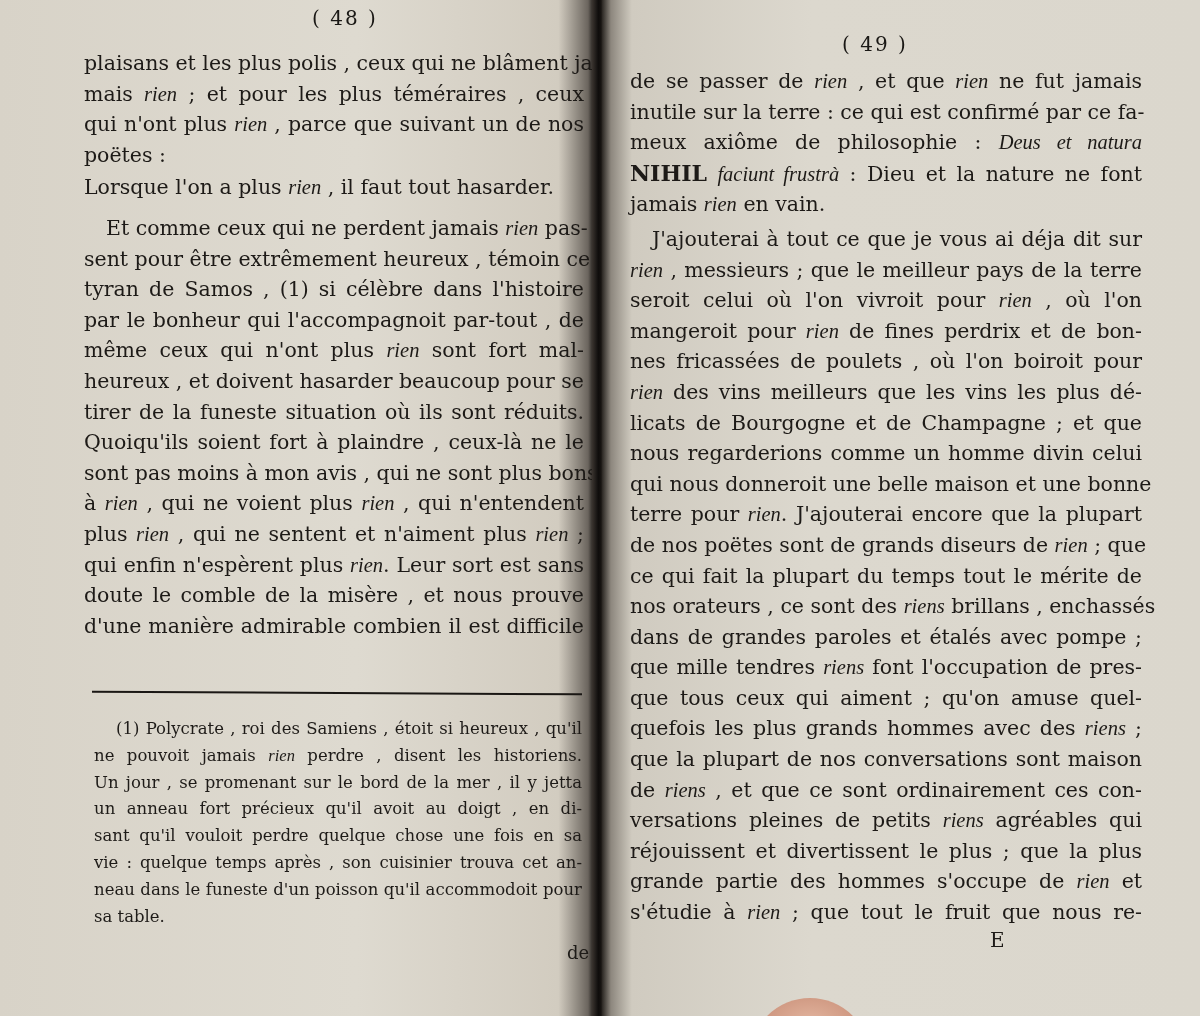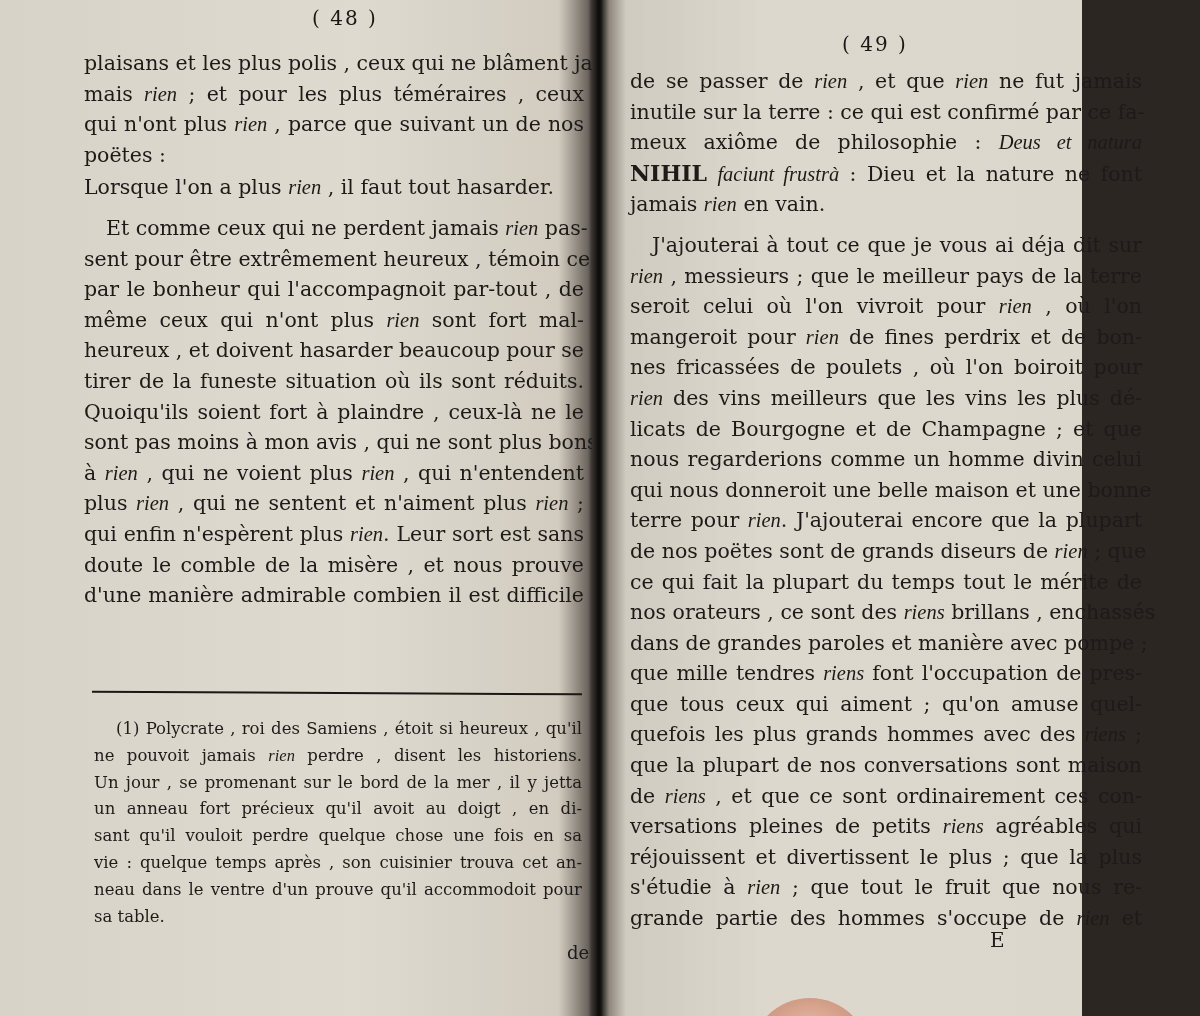--- a/index.html
+++ b/index.html
@@ -15,42 +15,42 @@
       background: radial-gradient(ellipse at 50% 0%, #b3262a 0%, #8f1c20 60%, rgba(0,0,0,0) 100%);
     }
     .page {
       position: absolute; top: 0; height: 1016px;
       background:
         radial-gradient(ellipse at 40% 40%, #e4e0d6 0%, #d9d4c9 60%, #cfc9bd 100%);
       color: #1e1b18;
     }
     .page.left  { left: 0; width: 594px;
       background: linear-gradient(90deg, #d8d3c8 0%, #dedad0 60%, #d2ccc0 94%, #6b655e 99%, #1b1815 100%); }
-    .page.right { left: 602px; width: 480px;
+    .page.right { left: 602px; width: 598px;
       background: linear-gradient(90deg, #2a2622 0%, #8d877e 1.5%, #d0cbc0 5%, #dcd8ce 35%, #dbd7cd 100%); }
     .gutter {
       position: absolute; left: 592px; top: 0; width: 14px; height: 1016px;
       background: linear-gradient(90deg, #3a342f 0%, #0f0d0c 45%, #14110f 60%, #4a433d 100%);
     }
     .pagenum {
       position: absolute; font-size: 20px; letter-spacing: 2px; color: #1a1815;
     }
     .left .pagenum  { left: 312px; top: 6px; }
     .right .pagenum { left: 240px; top: 32px; }
     .text {
       position: absolute; font-size: 20.5px; line-height: 30.6px; text-align: justify;
       color: #1d1a17;
     }
     .left .text  { left: 84px; top: 48px; width: 500px; }
     .right .text { left: 28px; top: 66px; width: 512px; }
     .line { display: block; white-space: nowrap; text-align-last: justify; text-align: justify; }
     .line.last { text-align-last: left; }
     .line.indent { padding-left: 22px; }
     .line.verse { margin-top: 2px; margin-bottom: 10px; }
-    .line.para { margin-top: 10px; }
+    .line.para { margin-top: 4px; }
     .it { font-style: italic; font-family: "Liberation Serif", serif; }
     .sc { font-variant: small-caps; font-weight: bold; font-size: 22px; }
     .rule {
       position: absolute; left: 92px; top: 692px; width: 490px; height: 2px;
       background: #1a1714; transform: rotate(0.3deg);
     }
     .footnote {
       position: absolute; left: 94px; top: 716px; width: 488px;
       font-size: 16.5px; line-height: 26.8px; color: #1e1b18;
     }
@@ -72,20 +72,21 @@
   <div class="page left">
     <div class="pagenum">( 48 )</div>
     <div class="text">
       <span class="line">plaisans et les plus polis , ceux qui ne blâment ja-</span>
       <span class="line">mais <span class="it">rien</span> ; et pour les plus téméraires , ceux</span>
       <span class="line">qui n'ont plus <span class="it">rien</span> , parce que suivant un de nos</span>
       <span class="line last">poëtes :</span>
       <span class="line last verse">Lorsque l'on a plus <span class="it">rien</span> , il faut tout hasarder.</span>
       <span class="line indent">Et comme ceux qui ne perdent jamais <span class="it">rien</span> pas-</span>
       <span class="line">sent pour être extrêmement heureux , témoin ce</span>
+      <span class="line">tyran de Samos , (1) si célèbre dans l'histoire</span>
       <span class="line">par le bonheur qui l'accompagnoit par-tout , de</span>
       <span class="line">même ceux qui n'ont plus <span class="it">rien</span> sont fort mal-</span>
       <span class="line">heureux , et doivent hasarder beaucoup pour se</span>
       <span class="line">tirer de la funeste situation où ils sont réduits.</span>
       <span class="line">Quoiqu'ils soient fort à plaindre , ceux-là ne le</span>
       <span class="line">sont pas moins à mon avis , qui ne sont plus bons</span>
       <span class="line">à <span class="it">rien</span> , qui ne voient plus <span class="it">rien</span> , qui n'entendent</span>
       <span class="line">plus <span class="it">rien</span> , qui ne sentent et n'aiment plus <span class="it">rien</span> ;</span>
       <span class="line">qui enfin n'espèrent plus <span class="it">rien</span>. Leur sort est sans</span>
       <span class="line">doute le comble de la misère , et nous prouve</span>
@@ -94,21 +95,21 @@
 
     <div class="rule"></div>
 
     <div class="footnote">
       <span class="line indent">(1) Polycrate , roi des Samiens , étoit si heureux , qu'il</span>
       <span class="line">ne pouvoit jamais <span class="it">rien</span> perdre , disent les historiens.</span>
       <span class="line">Un jour , se promenant sur le bord de la mer , il y jetta</span>
       <span class="line">un anneau fort précieux qu'il avoit au doigt , en di-</span>
       <span class="line">sant qu'il vouloit perdre quelque chose une fois en sa</span>
       <span class="line">vie : quelque temps après , son cuisinier trouva cet an-</span>
-      <span class="line">neau dans le ventre d'un prouve qu'il accommodoit pour</span>
+      <span class="line">neau dans le funeste d'un poisson qu'il accommodoit pour</span>
       <span class="line last">sa table.</span>
     </div>
 
     <div class="catch-left">de</div>
   </div>
 
   <div class="gutter"></div>
 
   <div class="page right">
     <div class="pagenum">( 49 )</div>
@@ -124,28 +125,28 @@
       <span class="line">mangeroit pour <span class="it">rien</span> de fines perdrix et de bon-</span>
       <span class="line">nes fricassées de poulets , où l'on boiroit pour</span>
       <span class="line"><span class="it">rien</span> des vins meilleurs que les vins les plus dé-</span>
       <span class="line">licats de Bourgogne et de Champagne ; et que</span>
       <span class="line">nous regarderions comme un homme divin celui</span>
       <span class="line">qui nous donneroit une belle maison et une bonne</span>
       <span class="line">terre pour <span class="it">rien</span>. J'ajouterai encore que la plupart</span>
       <span class="line">de nos poëtes sont de grands diseurs de <span class="it">rien</span> ; que</span>
       <span class="line">ce qui fait la plupart du temps tout le mérite de</span>
       <span class="line">nos orateurs , ce sont des <span class="it">riens</span> brillans , enchassés</span>
-      <span class="line">dans de grandes paroles et manière avec pompe ;</span>
+      <span class="line">dans de grandes paroles et étalés avec pompe ;</span>
       <span class="line">que mille tendres <span class="it">riens</span> font l'occupation de pres-</span>
       <span class="line">que tous ceux qui aiment ; qu'on amuse quel-</span>
       <span class="line">quefois les plus grands hommes avec des <span class="it">riens</span> ;</span>
       <span class="line">que la plupart de nos conversations sont maison</span>
       <span class="line">de <span class="it">riens</span> , et que ce sont ordinairement ces con-</span>
       <span class="line">versations pleines de petits <span class="it">riens</span> agréables qui</span>
       <span class="line">réjouissent et divertissent le plus ; que la plus</span>
+      <span class="line">grande partie des hommes s'occupe de <span class="it">rien</span> et</span>
       <span class="line">s'étudie à <span class="it">rien</span> ; que tout le fruit que nous re-</span>
-      <span class="line">grande partie des hommes s'occupe de <span class="it">rien</span> et</span>
     </div>
     <div class="signature">E</div>
   </div>
 
   <div class="finger"></div>
 </div>
 
 </body></html>

